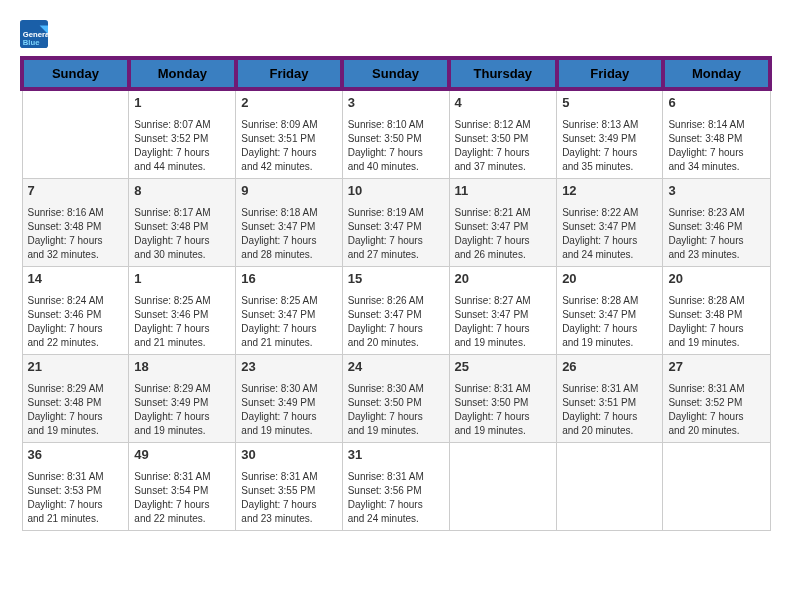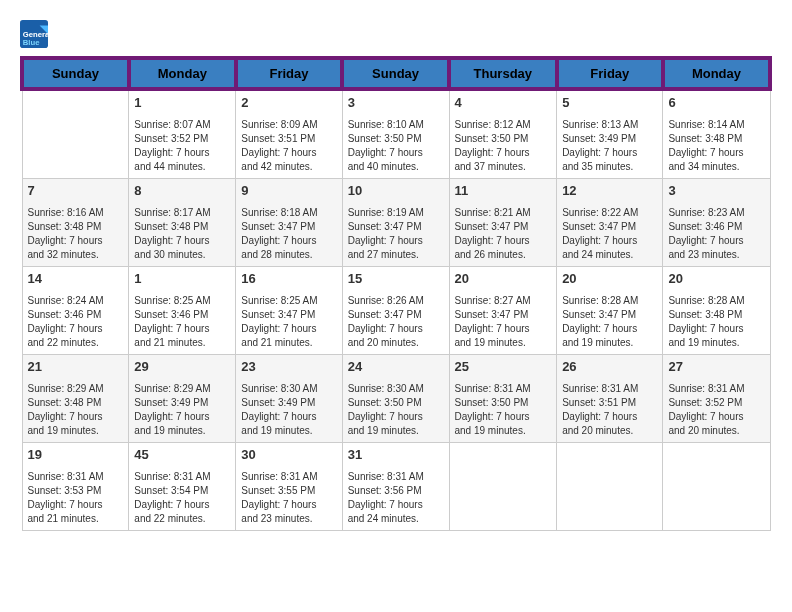--- a/index.html
+++ b/index.html
@@ -209,21 +209,21 @@
             <span class="day-number">20</span>
             <div class="day-info">Sunrise: 8:28 AM<br>Sunset: 3:48 PM<br>Daylight: 7 hours<br>and 19 minutes.</div>
           </td>
         </tr>
         <tr class="row-shade">
           <td>
             <span class="day-number">21</span>
             <div class="day-info">Sunrise: 8:29 AM<br>Sunset: 3:48 PM<br>Daylight: 7 hours<br>and 19 minutes.</div>
           </td>
           <td>
-            <span class="day-number">29</span>
+            <span class="day-number">18</span>
             <div class="day-info">Sunrise: 8:29 AM<br>Sunset: 3:49 PM<br>Daylight: 7 hours<br>and 19 minutes.</div>
           </td>
           <td>
             <span class="day-number">23</span>
             <div class="day-info">Sunrise: 8:30 AM<br>Sunset: 3:49 PM<br>Daylight: 7 hours<br>and 19 minutes.</div>
           </td>
           <td>
             <span class="day-number">24</span>
             <div class="day-info">Sunrise: 8:30 AM<br>Sunset: 3:50 PM<br>Daylight: 7 hours<br>and 19 minutes.</div>
           </td>
@@ -235,25 +235,25 @@
             <span class="day-number">26</span>
             <div class="day-info">Sunrise: 8:31 AM<br>Sunset: 3:51 PM<br>Daylight: 7 hours<br>and 20 minutes.</div>
           </td>
           <td>
             <span class="day-number">27</span>
             <div class="day-info">Sunrise: 8:31 AM<br>Sunset: 3:52 PM<br>Daylight: 7 hours<br>and 20 minutes.</div>
           </td>
         </tr>
         <tr>
           <td>
-            <span class="day-number">19</span>
+            <span class="day-number">36</span>
             <div class="day-info">Sunrise: 8:31 AM<br>Sunset: 3:53 PM<br>Daylight: 7 hours<br>and 21 minutes.</div>
           </td>
           <td>
-            <span class="day-number">45</span>
+            <span class="day-number">49</span>
             <div class="day-info">Sunrise: 8:31 AM<br>Sunset: 3:54 PM<br>Daylight: 7 hours<br>and 22 minutes.</div>
           </td>
           <td>
             <span class="day-number">30</span>
             <div class="day-info">Sunrise: 8:31 AM<br>Sunset: 3:55 PM<br>Daylight: 7 hours<br>and 23 minutes.</div>
           </td>
           <td>
             <span class="day-number">31</span>
             <div class="day-info">Sunrise: 8:31 AM<br>Sunset: 3:56 PM<br>Daylight: 7 hours<br>and 24 minutes.</div>
           </td>

